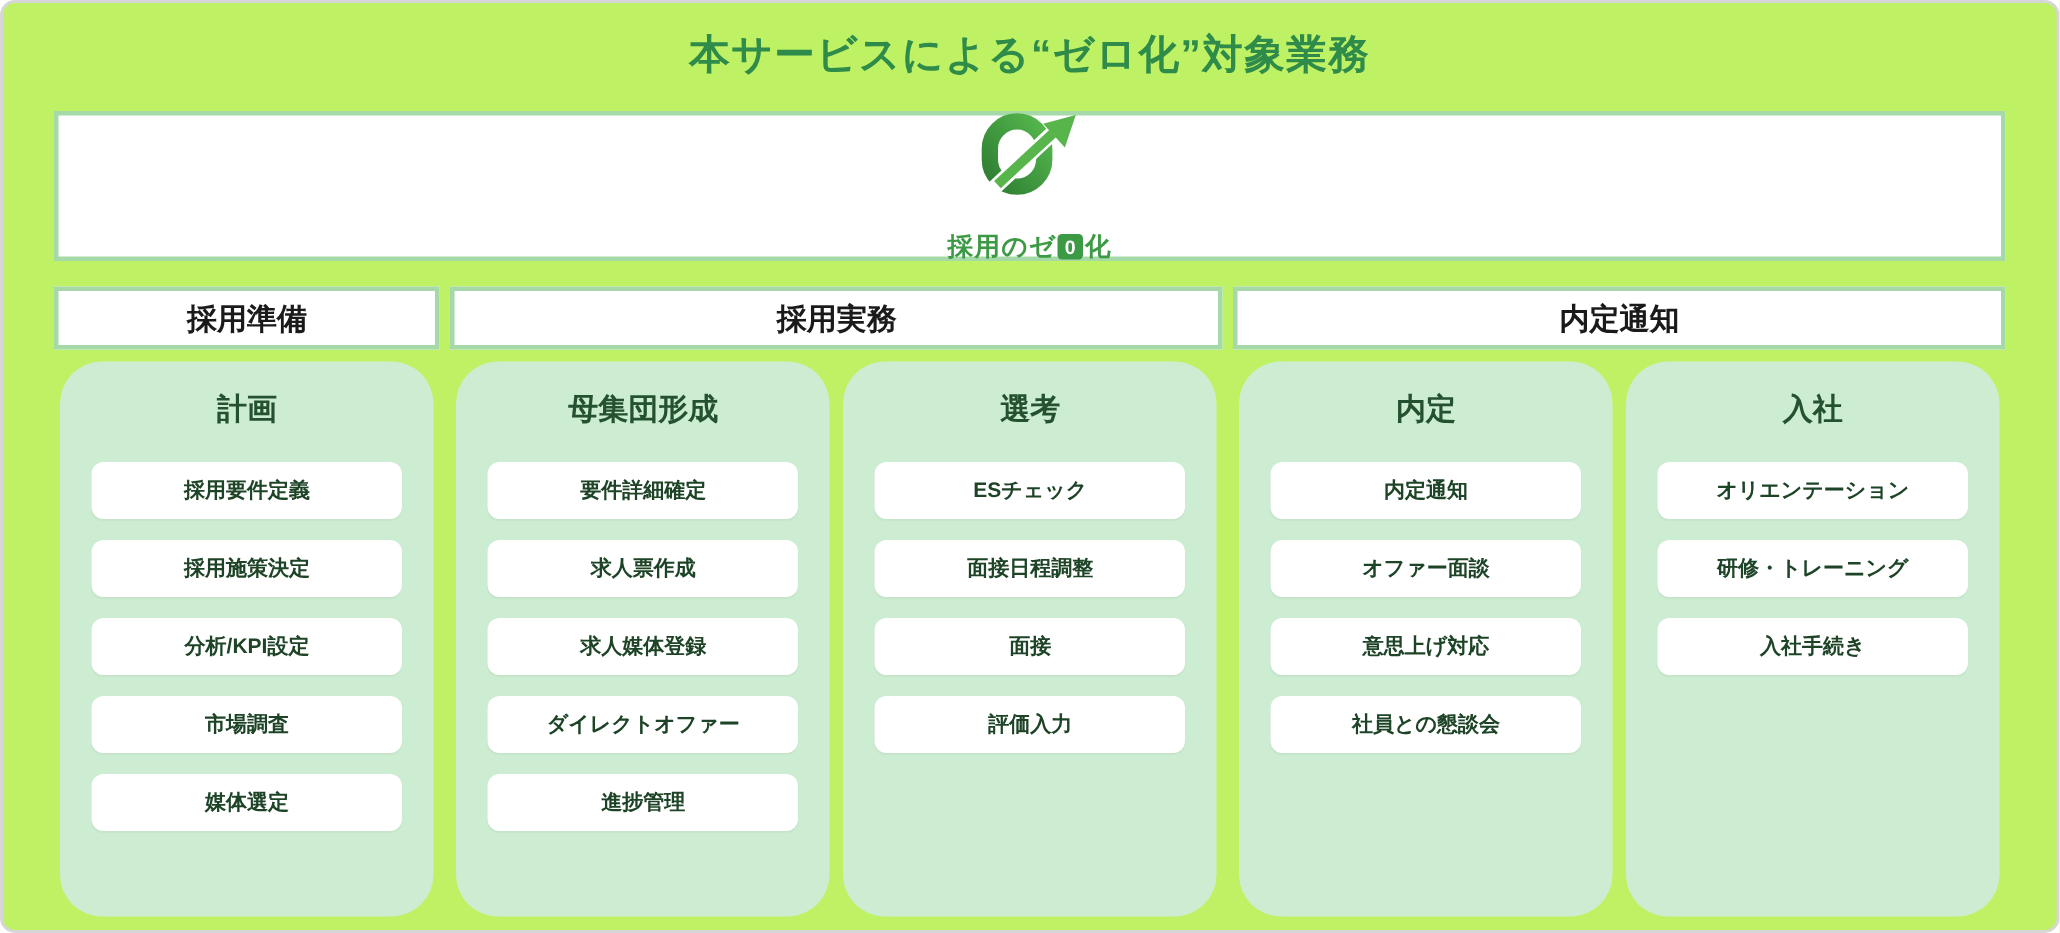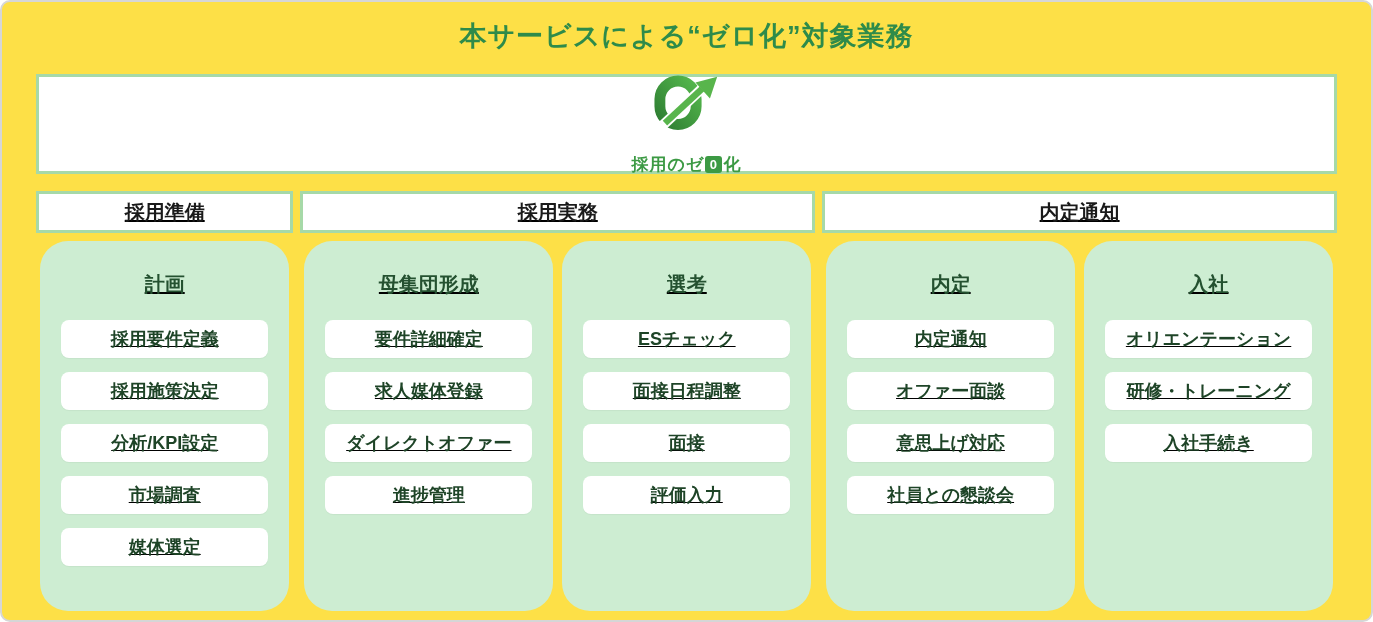--- a/index.html
+++ b/index.html
@@ -3,21 +3,21 @@
 <meta charset="utf-8">
 <style>
   * { box-sizing: border-box; margin: 0; padding: 0; }
   html, body { background: #ffffff; }
   body {
     font-family: "Liberation Sans", "DejaVu Sans", sans-serif;
     width: 1373px; height: 622px;
   }
   .card {
     width: 1373px; height: 622px;
-    background: #fde047;
+    background: #bef264;
     border: 2px solid #d6d6d6;
     border-radius: 10px;
     overflow: hidden;
   }
   .title {
     margin: 16px 0 20px;
     text-align: center;
     font-size: 27px;
     font-weight: bold;
     letter-spacing: 1px;
@@ -38,47 +38,47 @@
     display: flex; align-items: center;
     font-size: 17px; font-weight: bold; color: #3c9a44;
     letter-spacing: 1px; margin-top: -2px;
   }
   .zero-box {
     display: inline-flex; align-items: center; justify-content: center;
     width: 17px; height: 17px; margin: 0 1px;
     background: #3c9a44; color: #ffffff;
     border-radius: 3px; font-size: 13px; font-weight: bold;
   }
-  .groups { display: flex; gap: 7px; margin: 17px 34px; text-decoration: underline; }
+  .groups { display: flex; gap: 7px; margin: 17px 34px; }
   .group { flex-basis: 0; min-width: 0; display: flex; flex-direction: column; }
   .phase-head {
     height: 42px; margin-bottom: 8px;
     border: 3px solid #a6d9a8; background: #ffffff;
     display: flex; align-items: center; justify-content: center;
     font-size: 20px; font-weight: bold; color: #1a1a1a;
   }
   .col-row { display: flex; gap: 9px; padding: 0 4px; }
   .col {
     flex: 1; min-width: 0;
     height: 370px;
     background: #cdedd2;
     border-radius: 28px;
-    padding-top: 30px;
+    padding-top: 18px;
   }
   .col-title {
     text-align: center;
     font-size: 20px; font-weight: bold; color: #245130;
     margin-bottom: 22px;
   }
   .pill {
     height: 38px; margin: 0 21px 14px;
     background: #ffffff; border-radius: 8px;
     box-shadow: 0 1px 1px rgba(0,0,0,0.04);
     display: flex; align-items: center; justify-content: center;
-    font-size: 18px; font-weight: bold; color: #1e4427;
+    font-size: 14px; font-weight: bold; color: #1e4427;
     white-space: nowrap;
   }
 </style>
 </head>
 <body>
 
 <div class="card">
 
   <h1 class="title">本サービスによる“ゼロ化”対象業務</h1>
 
@@ -117,20 +117,21 @@
             <div class="pill">媒体選定</div>
           </div>
         </div>
       </div>
       <div class="group" style="flex-grow: 2;">
         <div class="phase-head">採用実務</div>
         <div class="col-row">
           <div class="col">
             <div class="col-title">母集団形成</div>
             <div class="pill">要件詳細確定</div>
+            <div class="pill">求人票作成</div>
             <div class="pill">求人媒体登録</div>
             <div class="pill">ダイレクトオファー</div>
             <div class="pill">進捗管理</div>
           </div>
           <div class="col">
             <div class="col-title">選考</div>
             <div class="pill">ESチェック</div>
             <div class="pill">面接日程調整</div>
             <div class="pill">面接</div>
             <div class="pill">評価入力</div>

